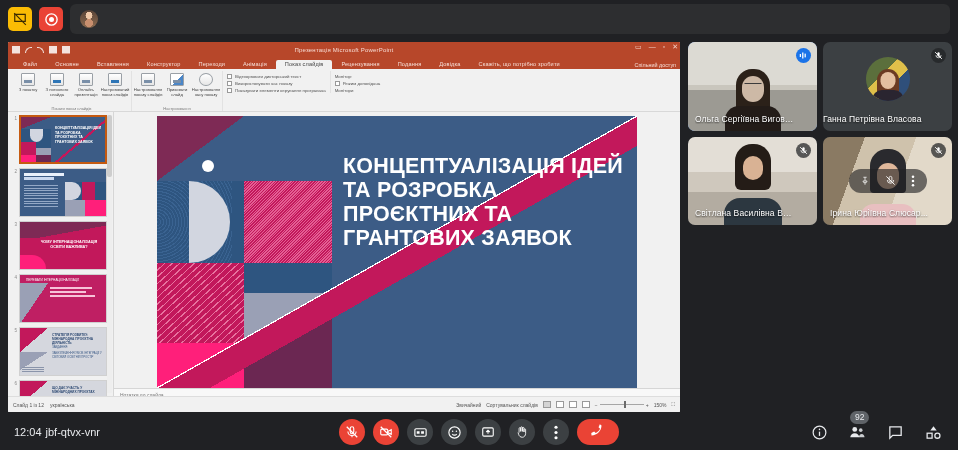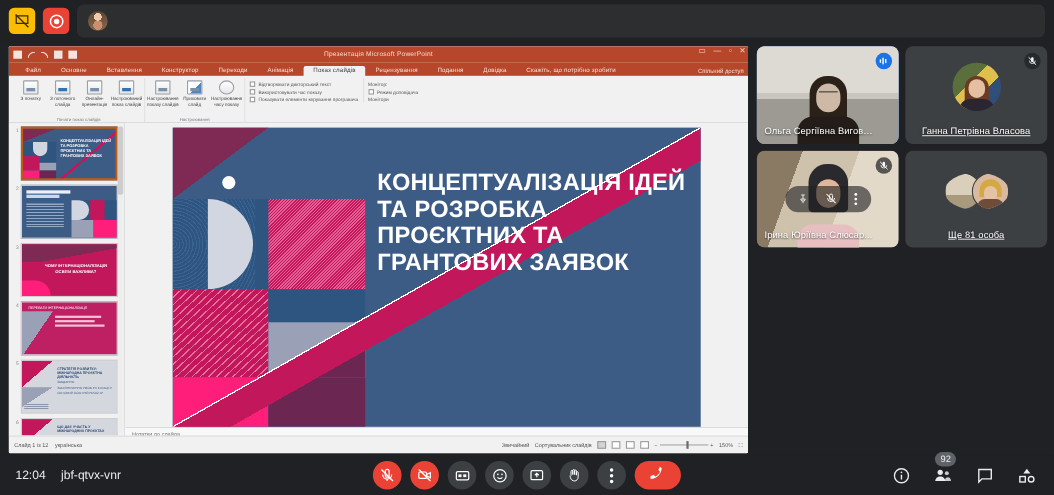--- a/index.html
+++ b/index.html
@@ -187,21 +187,21 @@
     position:relative; border-radius:7px; overflow:hidden; background:#3c4043;
   }
   .tile.speaking{ outline:2px solid #8ab4f8; outline-offset:-2px; }
   .tile .vid{ position:absolute; inset:0; }
   .tile .name{
     position:absolute; left:7px; bottom:7px; right:22px;
     color:#fff; font-size:8.5px; white-space:nowrap; overflow:hidden;
     text-overflow:ellipsis; text-shadow:0 1px 2px rgba(0,0,0,.75);
     letter-spacing:.1px;
   }
-  .tile .name.center{ left:0; right:0; text-align:center;text-decoration:underline; }
+  .tile .name.center{ left:0; right:0; text-align:left; }
   .badge{
     position:absolute; right:6px; top:6px; width:15px; height:15px;
     border-radius:50%; background:rgba(32,33,36,.72);
     display:flex; align-items:center; justify-content:center;
   }
   .badge.speak{ background:#1a73e8; }
   .avatar{
     position:absolute; left:50%; top:42%; transform:translate(-50%,-50%);
     width:44px; height:44px; border-radius:50%; overflow:hidden;
   }
@@ -212,21 +212,21 @@
     position:absolute; left:50%; top:50%; transform:translate(-50%,-50%);
     width:78px; height:24px; border-radius:12px; background:rgba(32,33,36,.62);
     display:flex; align-items:center; justify-content:space-around; padding:0 4px;
   }
 
   
   .bottombar{
     position:absolute; left:0; bottom:0; width:958px; height:36px;
     display:flex; align-items:center; padding:0 14px; background:#202124;
   }
-  .meta{ display:flex; align-items:center; gap:14px; color:#e8eaed; font-size:11px; }
+  .meta{ display:flex; align-items:center; gap:4px; color:#e8eaed; font-size:11px; }
   .ctrls{
     position:absolute; left:50%; transform:translateX(-50%);
     display:flex; align-items:center; gap:8px;
   }
   .cbtn{
     width:26px; height:26px; border-radius:50%; background:#3c4043;
     display:flex; align-items:center; justify-content:center; cursor:pointer;
   }
   .cbtn.danger{ background:#ea4335; }
   .cbtn.hangup{ width:42px; border-radius:13px; background:#ea4335; }
@@ -535,20 +535,35 @@
         <svg width="9" height="9" viewBox="0 0 24 24">
             <path d="M12 3a3 3 0 0 1 3 3v6a3 3 0 0 1-3 3 3 3 0 0 1-3-3V6a3 3 0 0 1 3-3z" fill="#fff"></path>
             <path d="M19 11a7 7 0 0 1-14 0" fill="none" stroke="#fff" stroke-width="2"></path>
             <path d="M3 3l18 18" stroke="#fff" stroke-width="2.4"></path>
           </svg>
       </div>
       <div class="name center">Ганна Петрівна Власова</div>
     </div>
 
 
+    <div class="tile">
+      <div class="vid" style="background:linear-gradient(#e3ded6 0 40%,#cfc8bd 40% 62%,#b3aca1 62% 100%);">
+        <div style="position:absolute;left:50%;top:8%;transform:translateX(-50%);width:36px;height:46px;border-radius:17px 17px 6px 6px;background:#241c17;"></div>
+        <div style="position:absolute;left:50%;top:22%;transform:translateX(-50%);width:20px;height:24px;border-radius:10px;background:#d9b294;"></div>
+        <div style="position:absolute;left:50%;top:70%;transform:translateX(-50%);width:58px;height:30px;border-radius:16px 16px 0 0;background:#2c3740;"></div>
+      </div>
+      <div class="badge">
+        <svg width="9" height="9" viewBox="0 0 24 24">
+            <path d="M12 3a3 3 0 0 1 3 3v6a3 3 0 0 1-3 3 3 3 0 0 1-3-3V6a3 3 0 0 1 3-3z" fill="#fff"></path>
+            <path d="M19 11a7 7 0 0 1-14 0" fill="none" stroke="#fff" stroke-width="2"></path>
+            <path d="M3 3l18 18" stroke="#fff" stroke-width="2.4"></path>
+          </svg>
+      </div>
+      <div class="name">Світлана Василівна Ва...</div>
+    </div>
 
     <div class="tile">
       <div class="vid" style="background:linear-gradient(110deg,#8a7a63 0 26%,#cfc2ac 26% 58%,#e2d9c9 58% 100%);">
         <div style="position:absolute;left:50%;top:14%;transform:translateX(-50%);width:36px;height:44px;border-radius:17px 17px 4px 4px;background:#2a2a2e;"></div>
         <div style="position:absolute;left:50%;top:30%;transform:translateX(-50%);width:22px;height:26px;border-radius:11px;background:#dfb79a;"></div>
         <div style="position:absolute;left:50%;top:76%;transform:translateX(-50%);width:56px;height:26px;border-radius:14px 14px 0 0;background:#e8bfc0;"></div>
       </div>
       <div class="badge">
         <svg width="9" height="9" viewBox="0 0 24 24">
             <path d="M12 3a3 3 0 0 1 3 3v6a3 3 0 0 1-3 3 3 3 0 0 1-3-3V6a3 3 0 0 1 3-3z" fill="#fff"></path>
@@ -575,33 +590,20 @@
               <circle cx="2" cy="2" r="1.5" fill="#fff"></circle>
               <circle cx="2" cy="7" r="1.5" fill="#fff"></circle>
               <circle cx="2" cy="12" r="1.5" fill="#fff"></circle>
             </svg>
         </span>
       </div>
       <div class="name">Ірина Юріївна Слюсар...</div>
     </div>
 
 
-    <div class="tile">
-      <div class="avatar dual">
-        <div class="c" style="background:linear-gradient(#d9cfbb 0 60%,#a99a7e 60% 100%);">
-          <div style="position:absolute;"></div>
-        </div>
-        <div class="c" style="position:relative;background:linear-gradient(#d9b9a0 0 100%);">
-          <div style="position:absolute;left:50%;top:18%;transform:translateX(-50%);width:20px;height:16px;border-radius:10px 10px 0 0;background:#d4a843;"></div>
-          <div style="position:absolute;left:50%;top:34%;transform:translateX(-50%);width:12px;height:14px;border-radius:6px;background:#e4c3a4;"></div>
-          <div style="position:absolute;left:50%;top:74%;transform:translateX(-50%);width:24px;height:12px;border-radius:7px 7px 0 0;background:#6f4c3a;"></div>
-        </div>
-      </div>
-      <div class="name center">Ще 81 особа</div>
-    </div>
 
   </div>
 
   <div class="bottombar">
     <div class="meta">
       <span>12:04</span>
       <span>jbf-qtvx-vnr</span>
     </div>
 
     <div class="ctrls">

